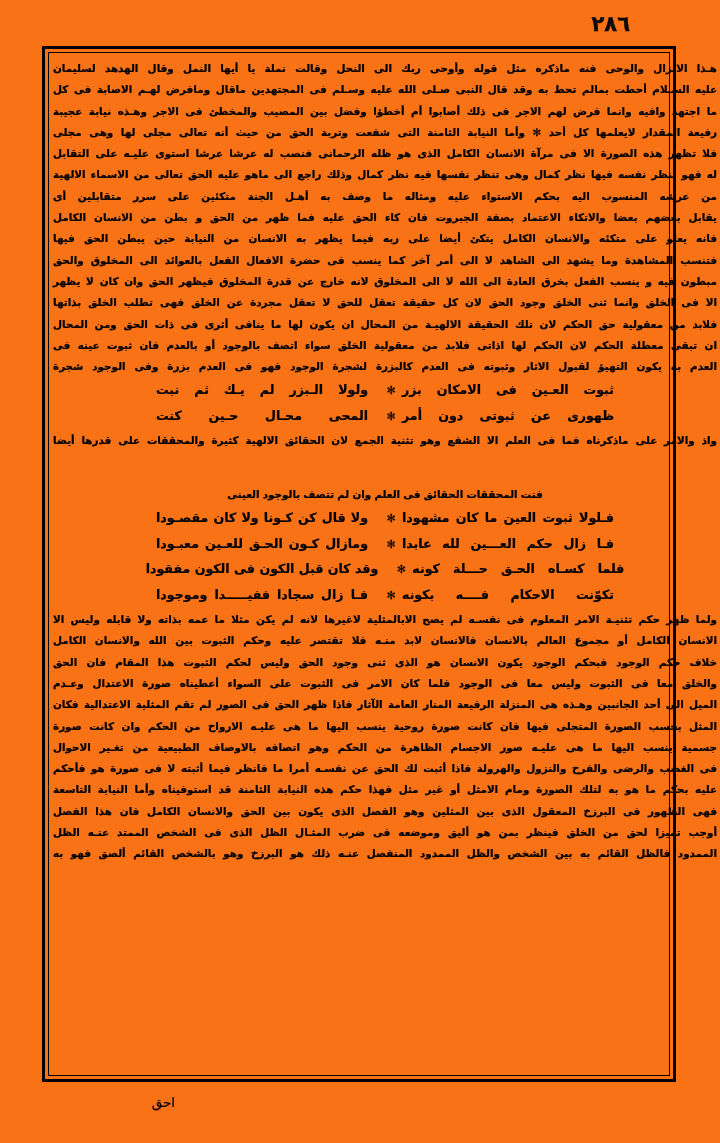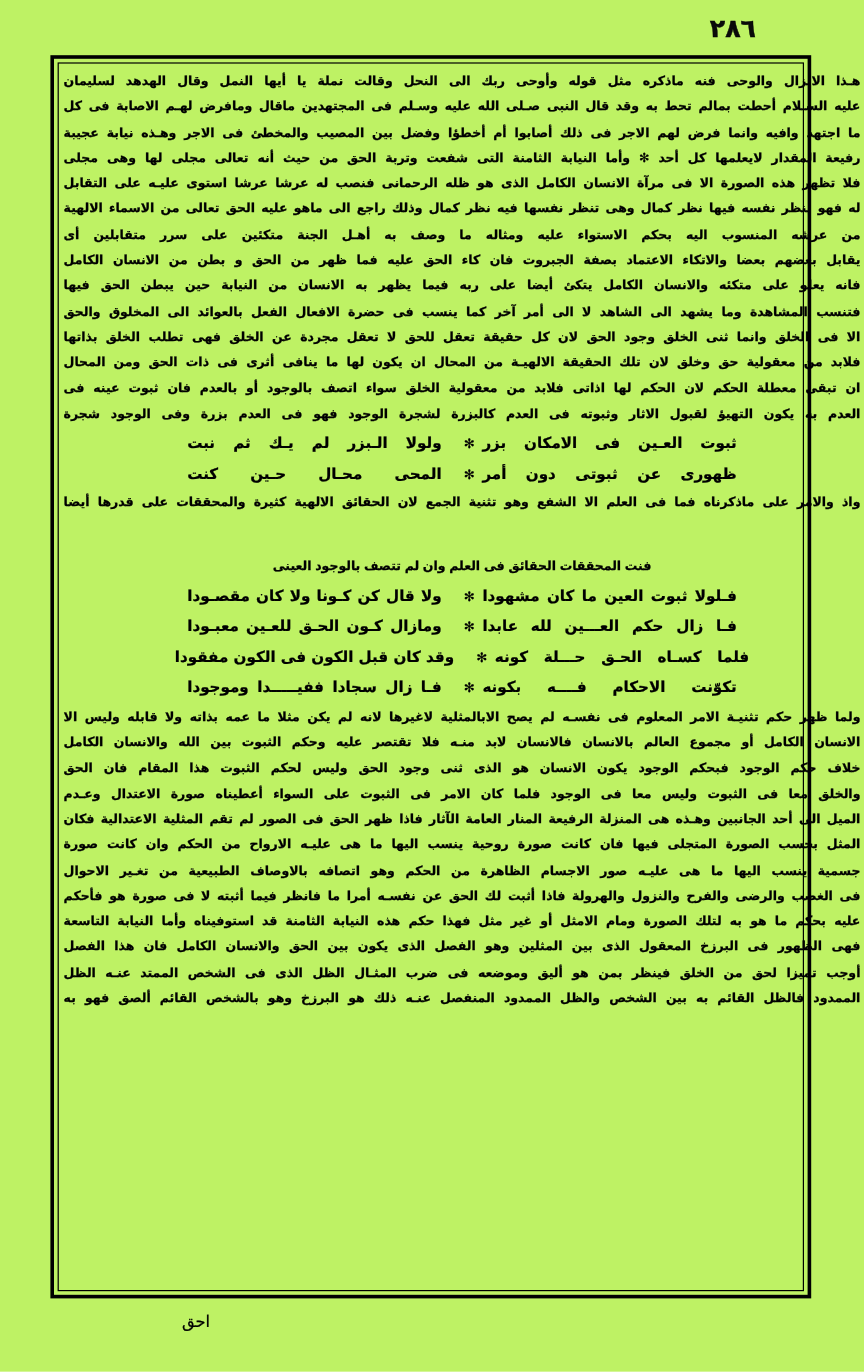--- a/index.html
+++ b/index.html
@@ -13,21 +13,21 @@
     height: 1143px;
     overflow: hidden;
     font-family: "DejaVu Sans", "Liberation Sans", sans-serif;
     color: #000000;
     position: relative;
   }
 
   .page {
     position: absolute;
     inset: 0;
-    background: #bef264;
+    background: #f97316;
   }
 
   
   .folio-row {
     position: absolute;
     top: 14px;
     left: 42px;
     right: 38px;
     height: 30px;
   }
@@ -155,22 +155,23 @@
       <div class="prose">هـذا الانزال والوحى فنه ماذكره مثل قوله  وأوحى ربك الى النحل  وقالت نملة يا أيها النمل  وقال الهدهد لسليمان</div>
       <div class="prose">عليه السـلام أحطت بمالم تحط به وقد قال النبى صـلى الله عليه وسـلم فى المجتهدين ماقال ومافرض لهـم الاصابة فى كل</div>
       <div class="prose">ما اجتهد وافيه وانما فرض لهم الاجر فى ذلك أصابوا أم أخطؤا وفضل بين المصيب والمخطئ فى الاجر وهـذه نيابة عجيبة</div>
       <div class="prose">رفيعة المقدار لايعلمها كل أحد ✻ وأما النيابة الثامنة التى شفعت وتربة الحق من حيث أنه تعالى مجلى لها وهى مجلى</div>
       <div class="prose">فلا تظهر هذه الصورة الا فى مرآة الانسان الكامل الذى هو ظله الرحمانى فنصب له عرشا عرشا استوى عليـه على التقابل</div>
       <div class="prose">له فهو ينظر نفسه فيها نظر كمال وهى تنظر نفسها فيه نظر كمال وذلك راجع الى ماهو عليه الحق تعالى من الاسماء الالهية</div>
       <div class="prose">من عرشه المنسوب اليه بحكم الاستواء عليه ومثاله ما وصف به أهـل الجنة  متكئين على سرر متقابلين  أى</div>
       <div class="prose">يقابل بعضهم بعضا والاتكاء الاعتماد بصفة الجبروت فان كاء الحق عليه فما ظهر من الحق و بطن من الانسان الكامل</div>
       <div class="prose">فانه يعلو على متكئه والانسان الكامل يتكئ أيضا على ربه فيما يظهر به الانسان من النيابة حين يبطن الحق فيها</div>
       <div class="prose">فتنسب المشاهدة وما يشهد الى الشاهد لا الى أمر آخر كما ينسب فى حضرة الافعال الفعل بالعوائد الى المخلوق والحق</div>
+      <div class="prose">مبطون فيه و ينسب الفعل بخرق العادة الى الله لا الى المخلوق لانه خارج عن قدرة المخلوق فيظهر الحق وان كان لا يظهر</div>
       <div class="prose">الا فى الخلق وانما ثنى الخلق  وجود الحق لان كل حقيقة تعقل للحق لا تعقل مجردة عن الخلق فهى تطلب الخلق بذاتها</div>
-      <div class="prose">فلابد من معقولية حق وخلق لان تلك الحقيقة الالهيـة من المحال ان يكون لها ما ينافى أثرى فى ذات الحق ومن المحال</div>
+      <div class="prose">فلابد من معقولية حق الحكم لان تلك الحقيقة الالهيـة من المحال ان يكون لها ما ينافى أثرى فى ذات الحق ومن المحال</div>
       <div class="prose">ان تبقى معطلة الحكم لان الحكم لها اذاتى فلابد من معقولية الخلق سواء اتصف بالوجود أو بالعدم فان ثبوت عينه فى</div>
       <div class="prose">العدم به يكون التهيؤ لقبول الاثار وثبوته فى العدم كالبزرة لشجرة الوجود فهو فى العدم بزرة وفى الوجود شجرة</div>
     </div>
 
     <div class="verse-block">
       <div class="verse-line">
         <span class="hemistich right">ثبوت العـين فى الامكان بزر</span>
         <span class="verse-sep">✻</span>
         <span class="hemistich left">ولولا الـبزر لم يـك ثم نبت</span>
       </div>

